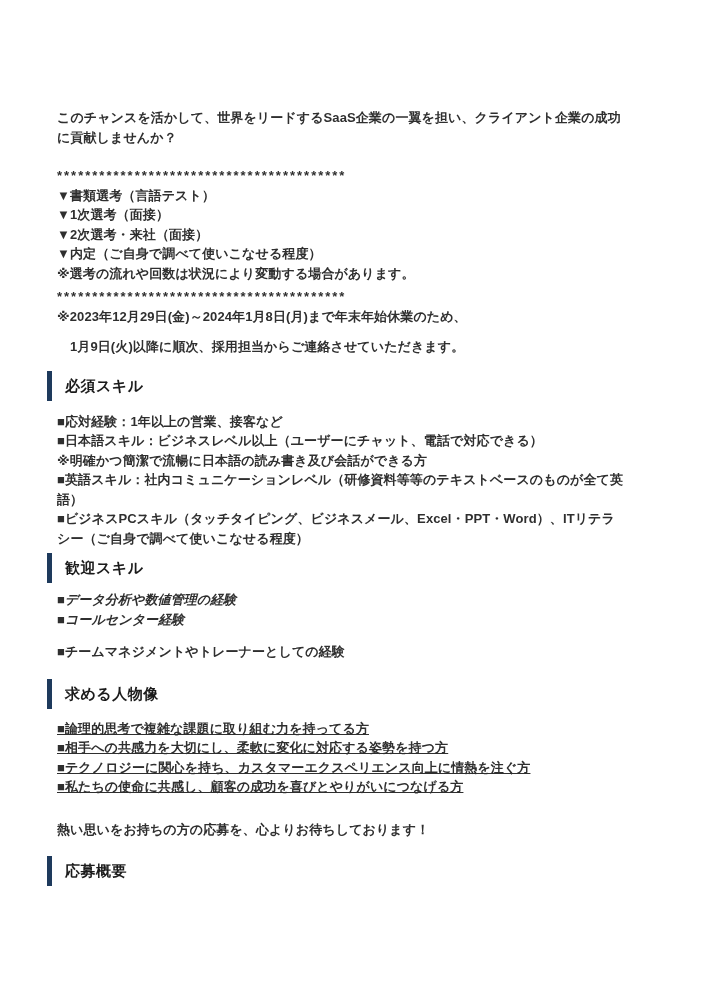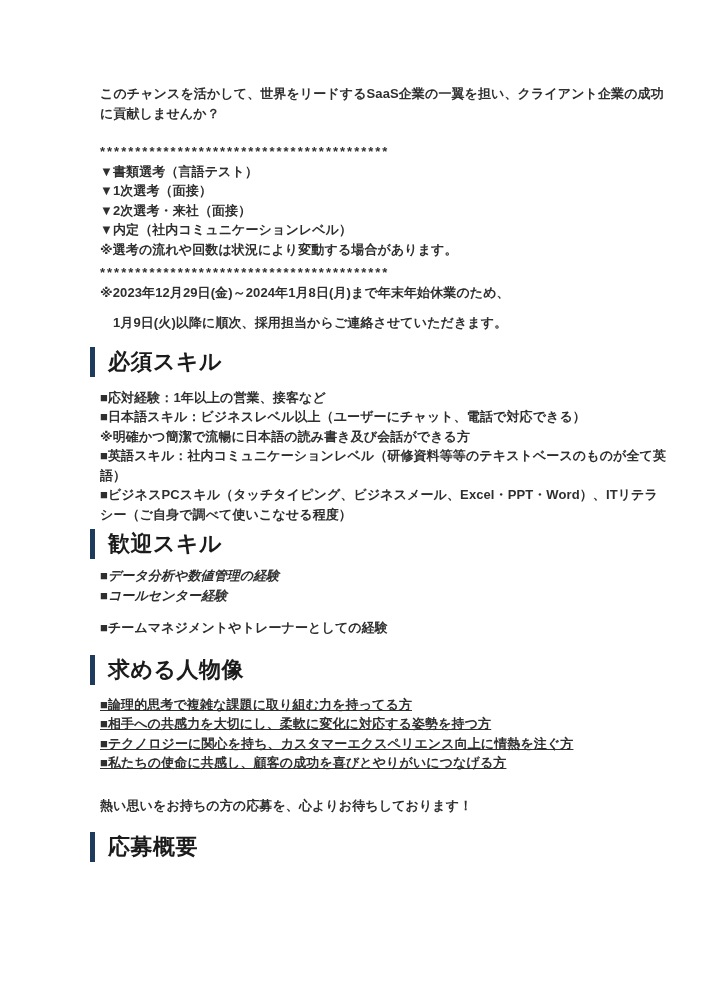--- a/index.html
+++ b/index.html
@@ -9,34 +9,35 @@
   }
   .page {
     position: relative;
     width: 707px;
     height: 1000px;
     background: #ffffff;
     overflow: hidden;
     font-family: "Liberation Sans", "DejaVu Sans", sans-serif;
   }
   .content {
-    padding: 84px 60px 0 100px;
+    padding: 84px 60px 0 57px;
     font-size: 13px;
     line-height: 19.5px;
     font-weight: 600;
     color: #2f2f2f;
     letter-spacing: 0.1px;
+    margin-top: 24px;
   }
   .line { display: block; white-space: pre; }
   .divider { letter-spacing: 2px; }
   .block-flow     { margin-top: 19px; }
   .block-holiday  { margin-top: 4px; }
   .line-indent    { margin-top: 11px; padding-left: 13px; }
   .sec-heading {
-    font-size: 22px;
+    font-size: 15px;
     line-height: 30px;
     font-weight: 700;
     color: #1b1b1b;
     border-left: 5px solid #1e3a5c;
     padding-left: 13px;
     margin: 0 0 0 -10px;
     letter-spacing: 0.5px;
   }
   .h-required     { margin-top: 14px; }
   .block-required { margin-top: 11px; }
@@ -57,21 +58,21 @@
     <div class="block">
       <span class="line">このチャンスを活かして、世界をリードするSaaS企業の一翼を担い、クライアント企業の成功</span>
       <span class="line">に貢献しませんか？</span>
     </div>
 
     <div class="block block-flow">
       <span class="line divider">*****************************************</span>
       <span class="line">▼書類選考（言語テスト）</span>
       <span class="line">▼1次選考（面接）</span>
       <span class="line">▼2次選考・来社（面接）</span>
-      <span class="line">▼内定（社内コミュニケーションレベル）</span>
+      <span class="line">▼内定（ご自身で調べて使いこなせる程度）</span>
       <span class="line">※選考の流れや回数は状況により変動する場合があります。</span>
     </div>
 
     <div class="block block-holiday">
       <span class="line divider">*****************************************</span>
       <span class="line">※2023年12月29日(金)～2024年1月8日(月)まで年末年始休業のため、</span>
     </div>
 
     <div class="block">
       <span class="line line-indent">1月9日(火)以降に順次、採用担当からご連絡させていただきます。</span>

